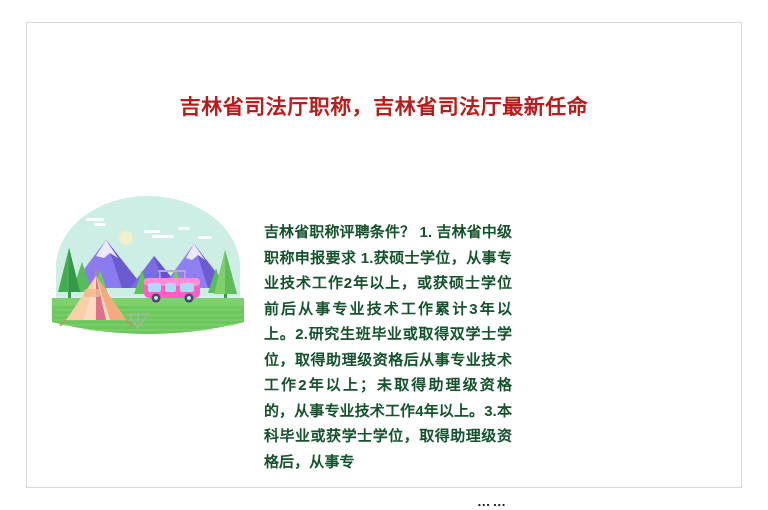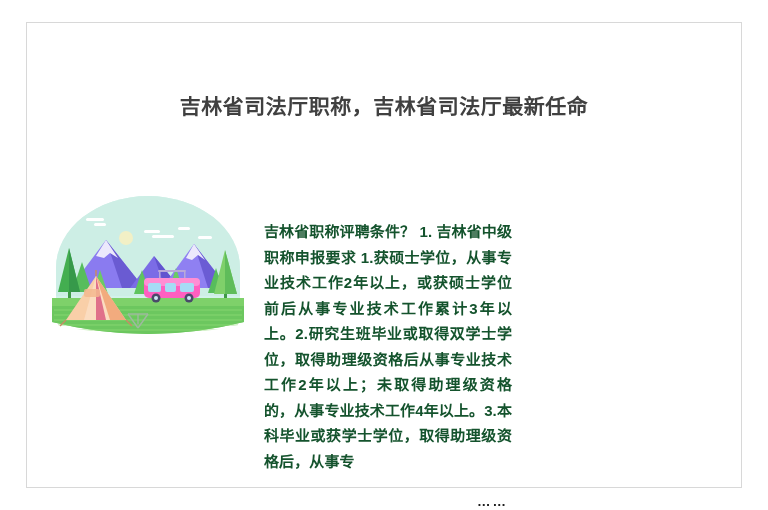--- a/index.html
+++ b/index.html
@@ -35,21 +35,21 @@
   }
 
   .article-title {
     position: absolute;
     left: 0;
     top: 78px;
     width: 768px;
     text-align: center;
     font-size: 21px;
     font-weight: bold;
-    color: #404040;
+    color: #b91c1c;
     letter-spacing: 0.5px;
     line-height: 30px;
   }
 
   .content-row {
     position: absolute;
     left: 48px;
     top: 196px;
     width: 672px;
     display: flex;

